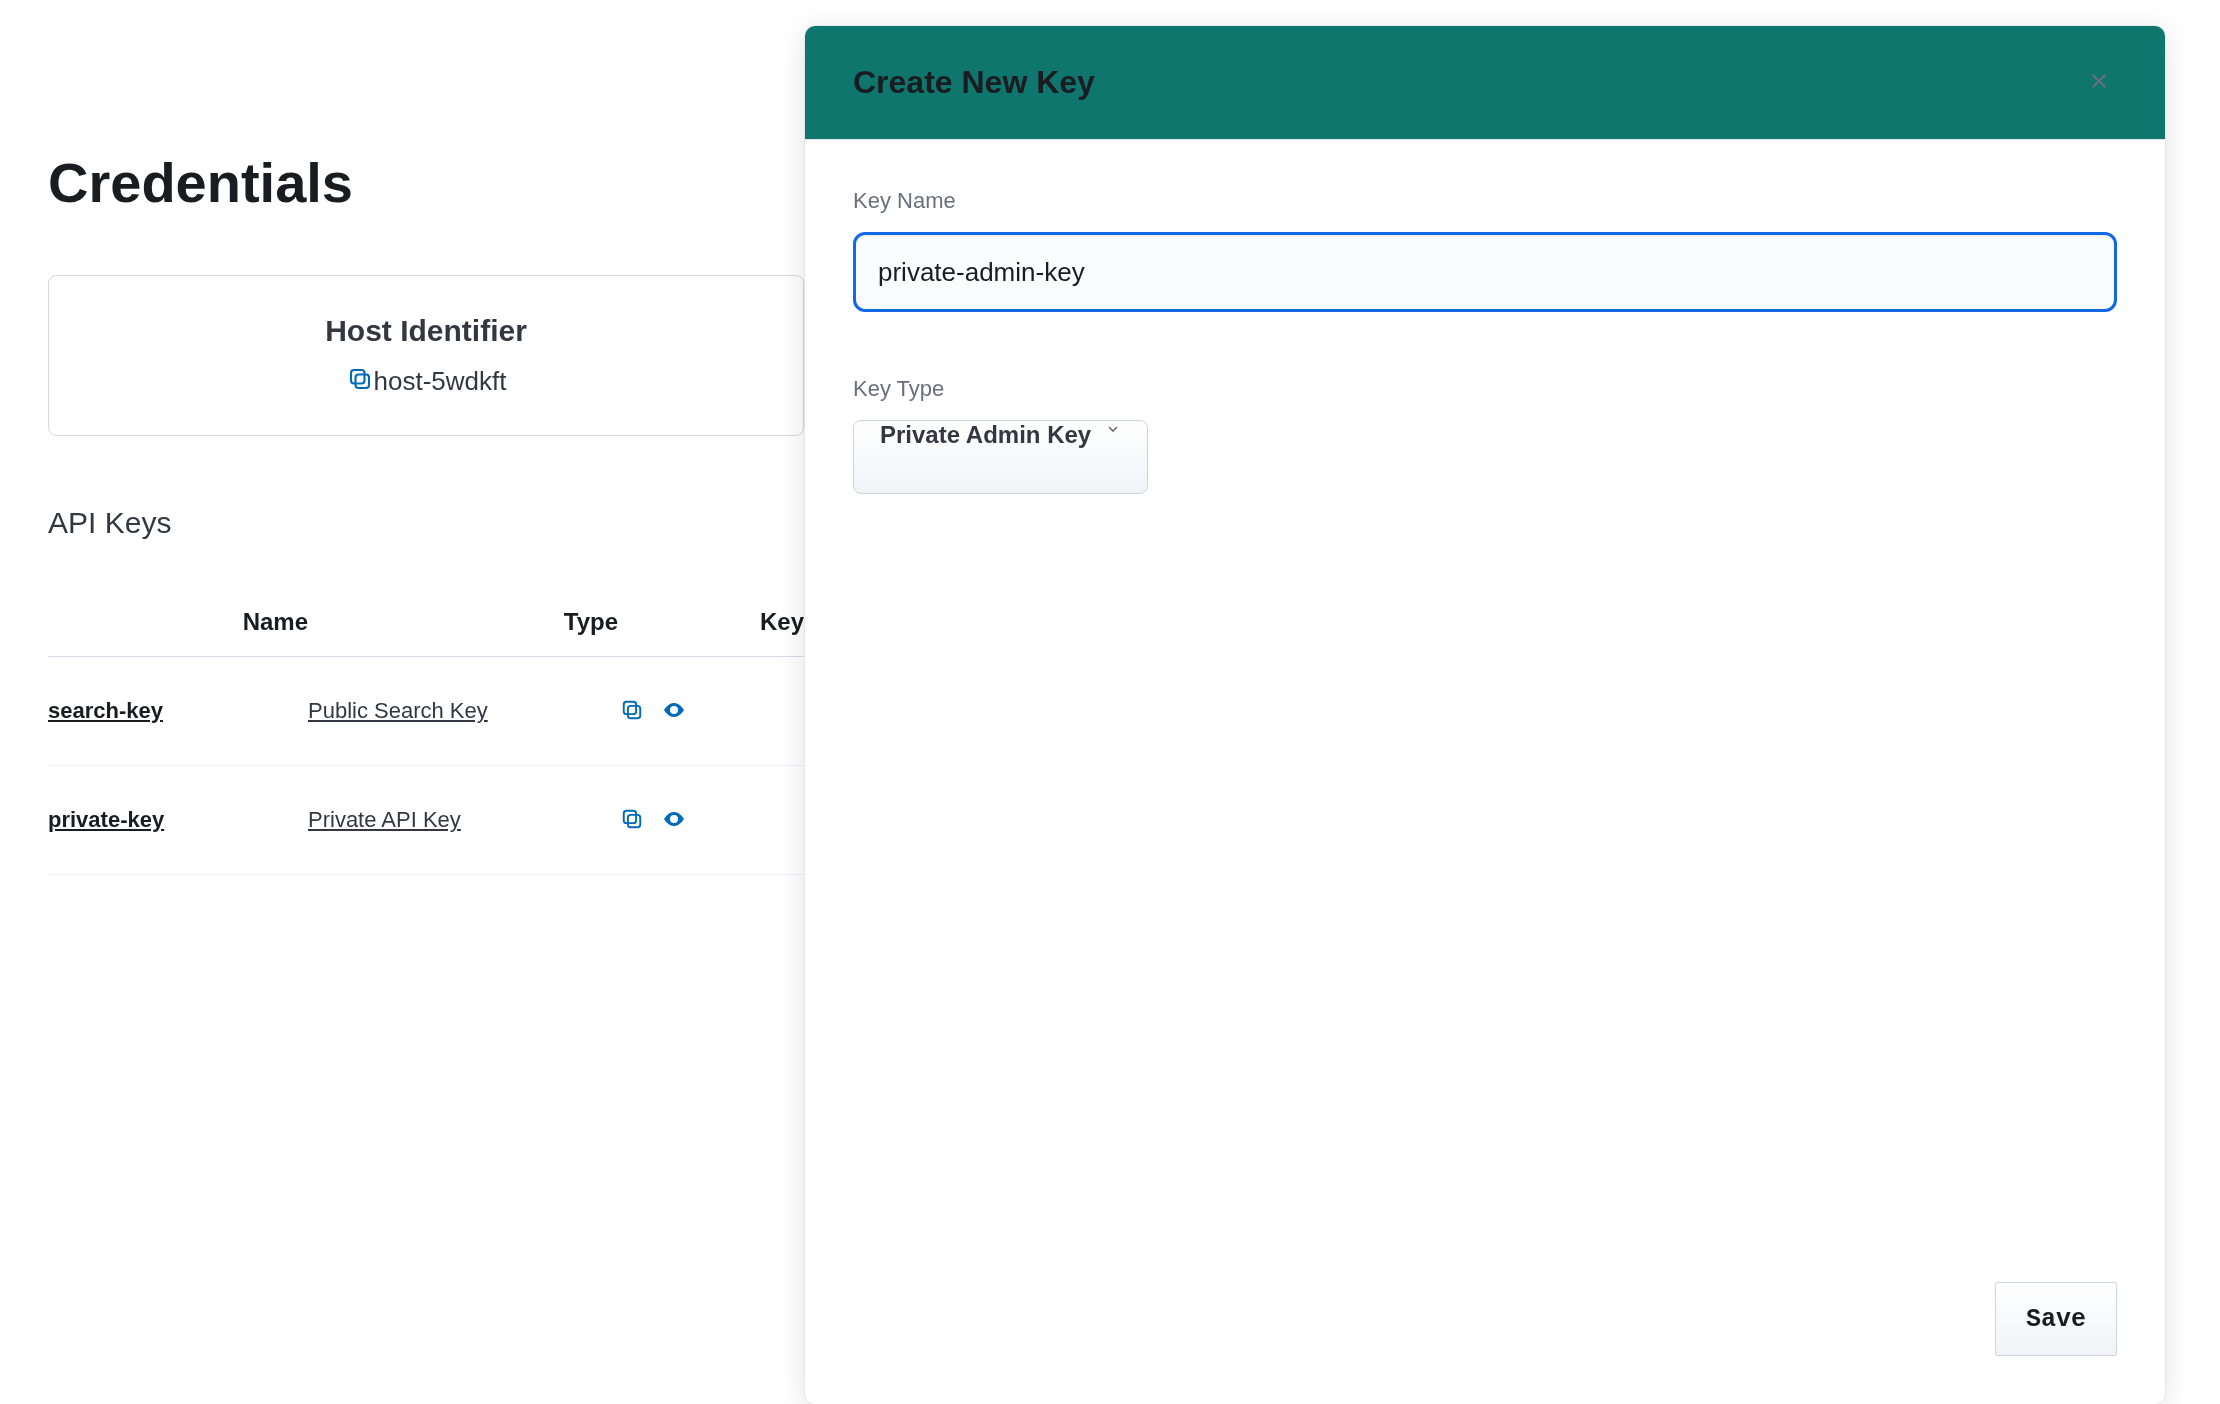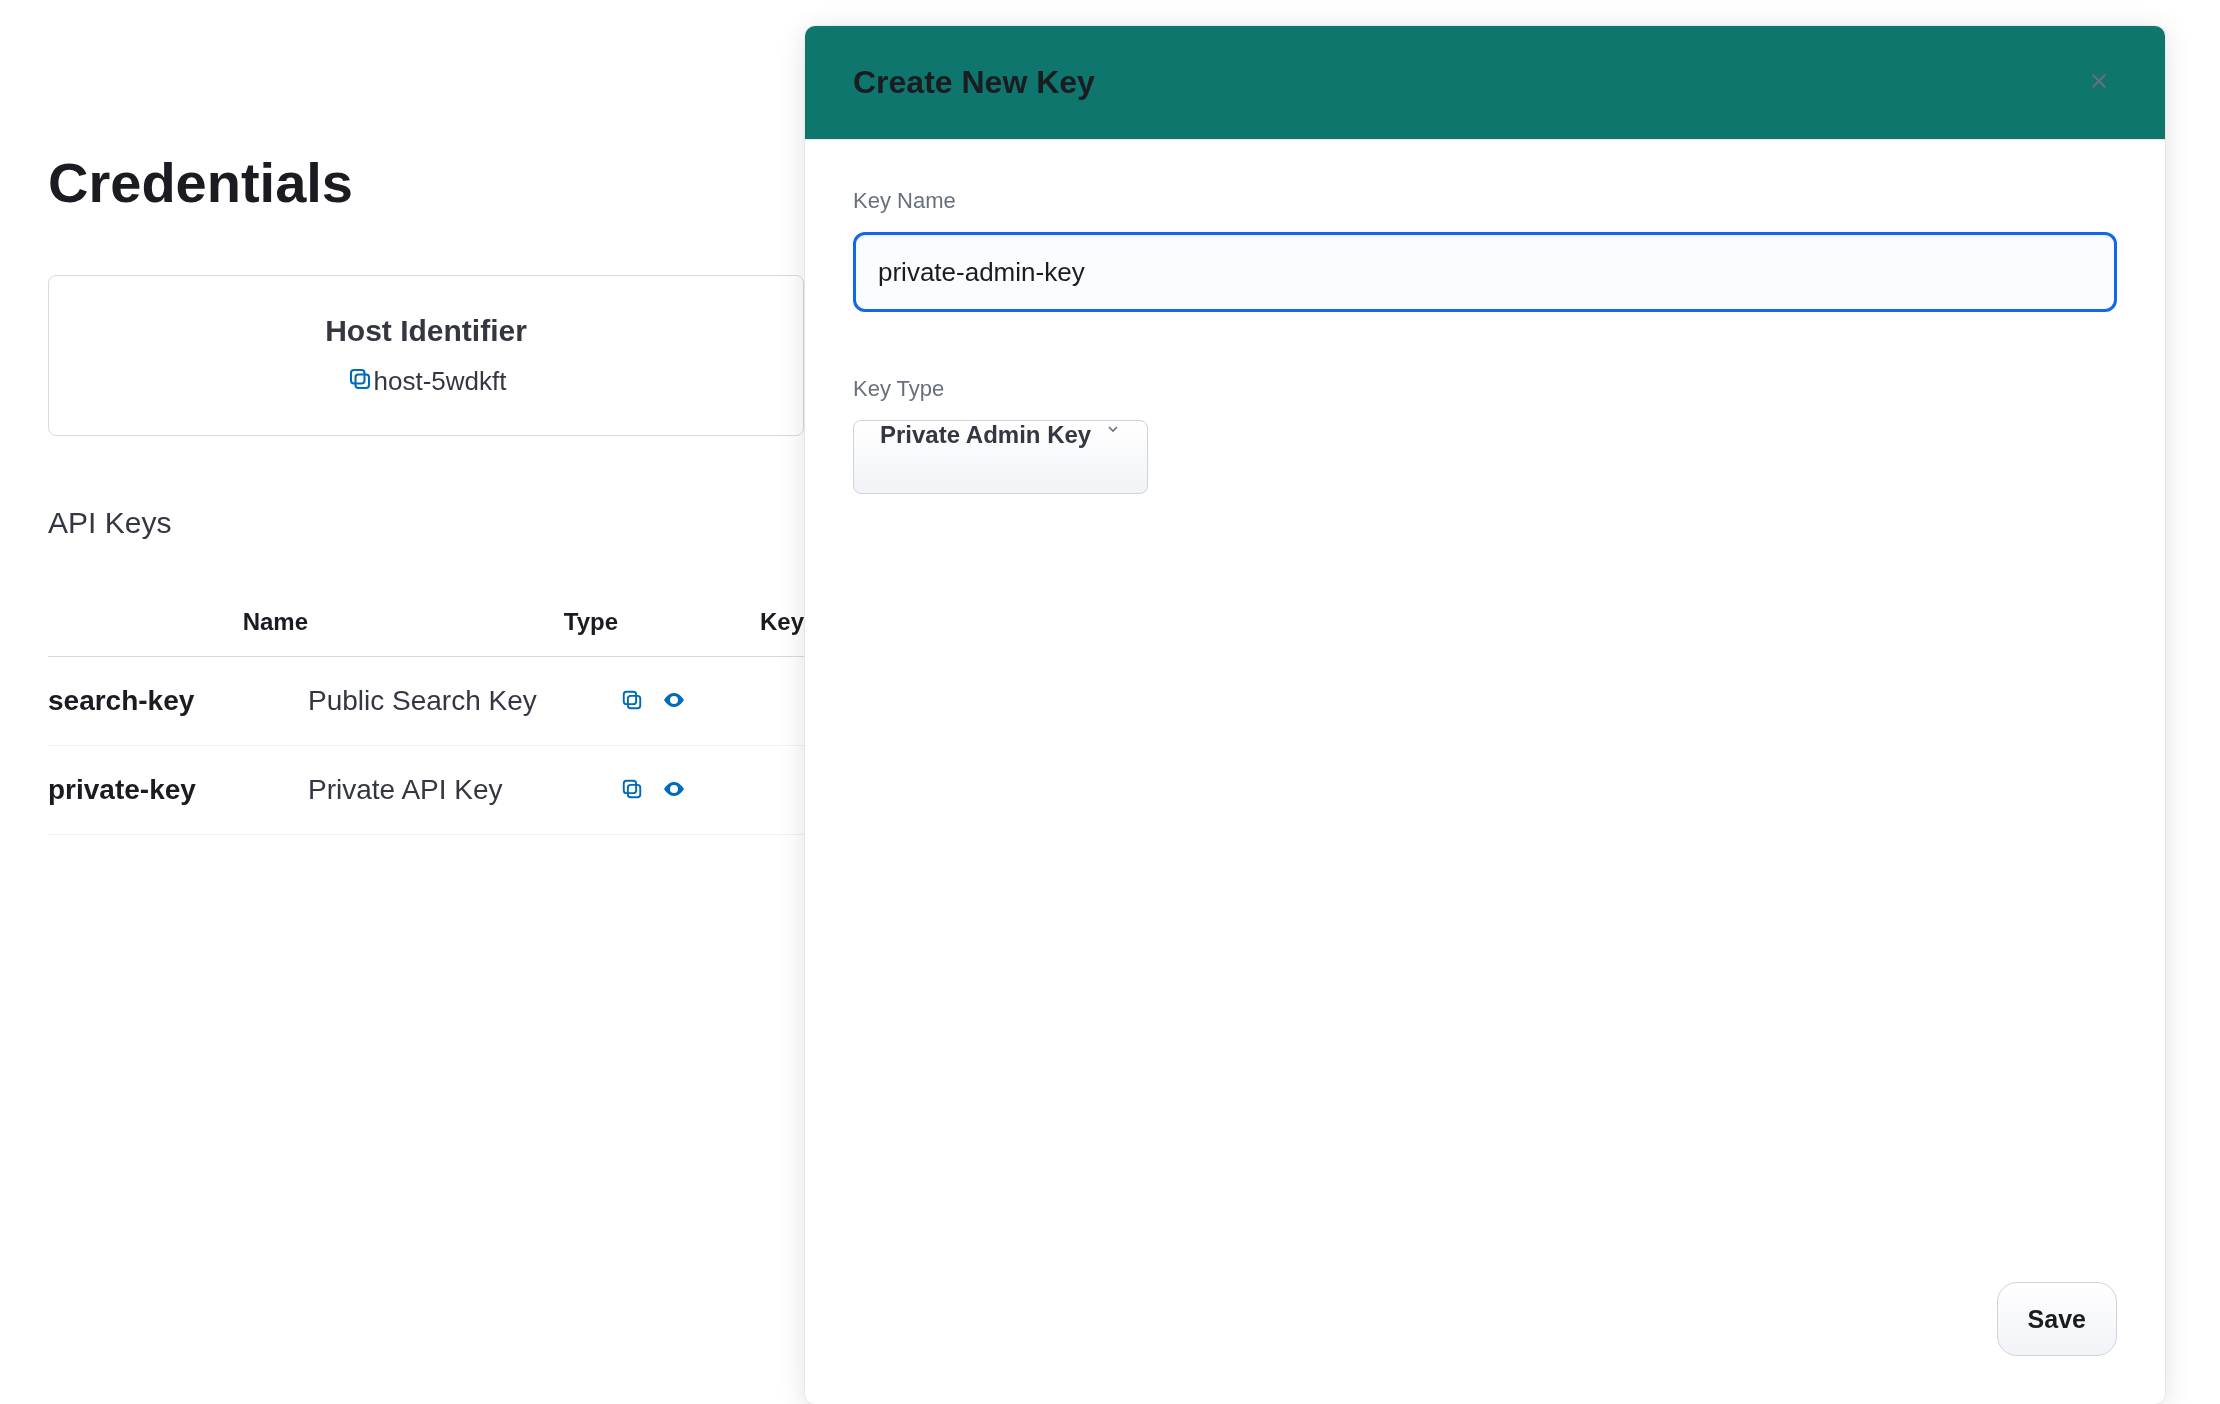--- a/index.html
+++ b/index.html
@@ -74,25 +74,26 @@
     }
     table.keys th {
       text-align: right;
       font-size: 24px;
       font-weight: 700;
       color: #1a1c21;
       padding: 18px 0 20px 0;
       border-bottom: 1px solid #d3dae6;
     }
     table.keys td {
-      font-size: 28px;
-      padding: 28px 0;
+      font-size: 22px;
+      padding: 40px 0;
       border-bottom: 1px solid #eef2f7;
       color: #343741;
       vertical-align: middle;
+      text-decoration: underline;
     }
     table.keys td.name-cell {
       font-weight: 700;
       color: #1a1c21;
       width: 260px;
     }
     table.keys td.type-cell {
       width: 310px;
     }
     .key-actions {
@@ -194,26 +195,27 @@
     }
     .flyout-footer {
       padding: 0 48px 48px 0;
       display: flex;
       justify-content: flex-end;
     }
     .save-btn {
       height: 74px;
       padding: 0 30px;
       border: 1px solid #cfd3da;
-      border-radius: 20px;
+      border-radius: 3px;
       background: linear-gradient(#ffffff, #f1f3f7);
       font-size: 25px;
       font-weight: 700;
       color: #1a1c21;
       cursor: pointer;
+      font-family: Liberation Mono, monospace;
     }
   </style>
 </head>
 <body>
 
 <div class="page">
   <h1 class="page-title">Credentials</h1>
 
   <div class="card">
     <div class="card-title">Host Identifier</div>

